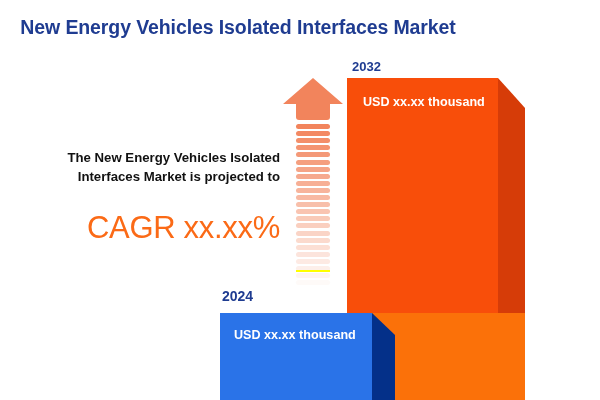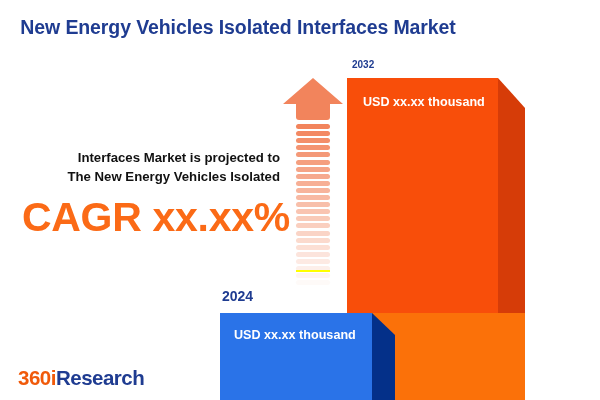--- a/index.html
+++ b/index.html
@@ -39,23 +39,23 @@
     width:258px;
     text-align:right;
   }
   .statement-text {
     font-size:13.2px;
     font-weight:bold;
     color:#111111;
     line-height:19px;
   }
   .cagr-value {
-    margin-top:13px;
-    font-size:41px;
-    font-weight:bold;
+    margin-top:24px;
+    font-size:31px;
+    font-weight:normal;
     color:#FB6A16;
     line-height:36px;
     letter-spacing:-0.3px;
     white-space:nowrap;
   }
 
   
   .logo {
     position:absolute;
     left:18px; top:366px;
@@ -117,21 +117,21 @@
     position:absolute;
     left:363px; top:95px;
     font-size:12.6px;
     font-weight:bold;
     color:#ffffff;
     white-space:nowrap;
   }
   .year-2032 {
     position:absolute;
     left:352px; top:59px;
-    font-size:10px;
+    font-size:13px;
     font-weight:bold;
     color:#1F3C91;
   }
 
   
   .base-top {
     position:absolute;
     left:347px; top:313px;
     width:178px; height:87px;
     background:#FB7109;
@@ -173,22 +173,22 @@
   }
 </style>
 </head>
 <body>
 
 <div id="infographic">
 
   <div class="chart-title">New Energy Vehicles Isolated Interfaces Market</div>
 
   <div class="statement">
+    <div class="statement-text">The New Energy Vehicles Isolated</div>
     <div class="statement-text">Interfaces Market is projected to</div>
-    <div class="statement-text">The New Energy Vehicles Isolated</div>
     <div class="cagr-value">CAGR xx.xx%</div>
   </div>
 
   <div class="arrow-wrap">
     <svg class="arrow-head" viewBox="0 0 60 32" preserveAspectRatio="none">
       <path d="M30 0 L60 26 L47 26 L47 32 L13 32 L13 26 L0 26 Z" fill="#F2845C"></path>
     </svg>
     <div class="arrow-neck"></div>
     <div id="stripe-host">
         <div class="stripe" style="top: 46px; background: rgb(242, 132, 92);"></div>
@@ -225,17 +225,14 @@
   <div class="year-2032">2032</div>
   <div class="bar-2032-side"></div>
   <div class="bar-2032-front"></div>
   <div class="bar-2032-label">USD xx.xx thousand</div>
 
   <div class="year-2024">2024</div>
   <div class="bar-2024-side"></div>
   <div class="bar-2024-front"></div>
   <div class="bar-2024-label">USD xx.xx thousand</div>
 
-  <div class="logo">
-    <span class="logo-360">360</span><span class="logo-i">i</span><span class="logo-rest">Research</span>
-  </div>
 
 </div>
 
 </body></html>

